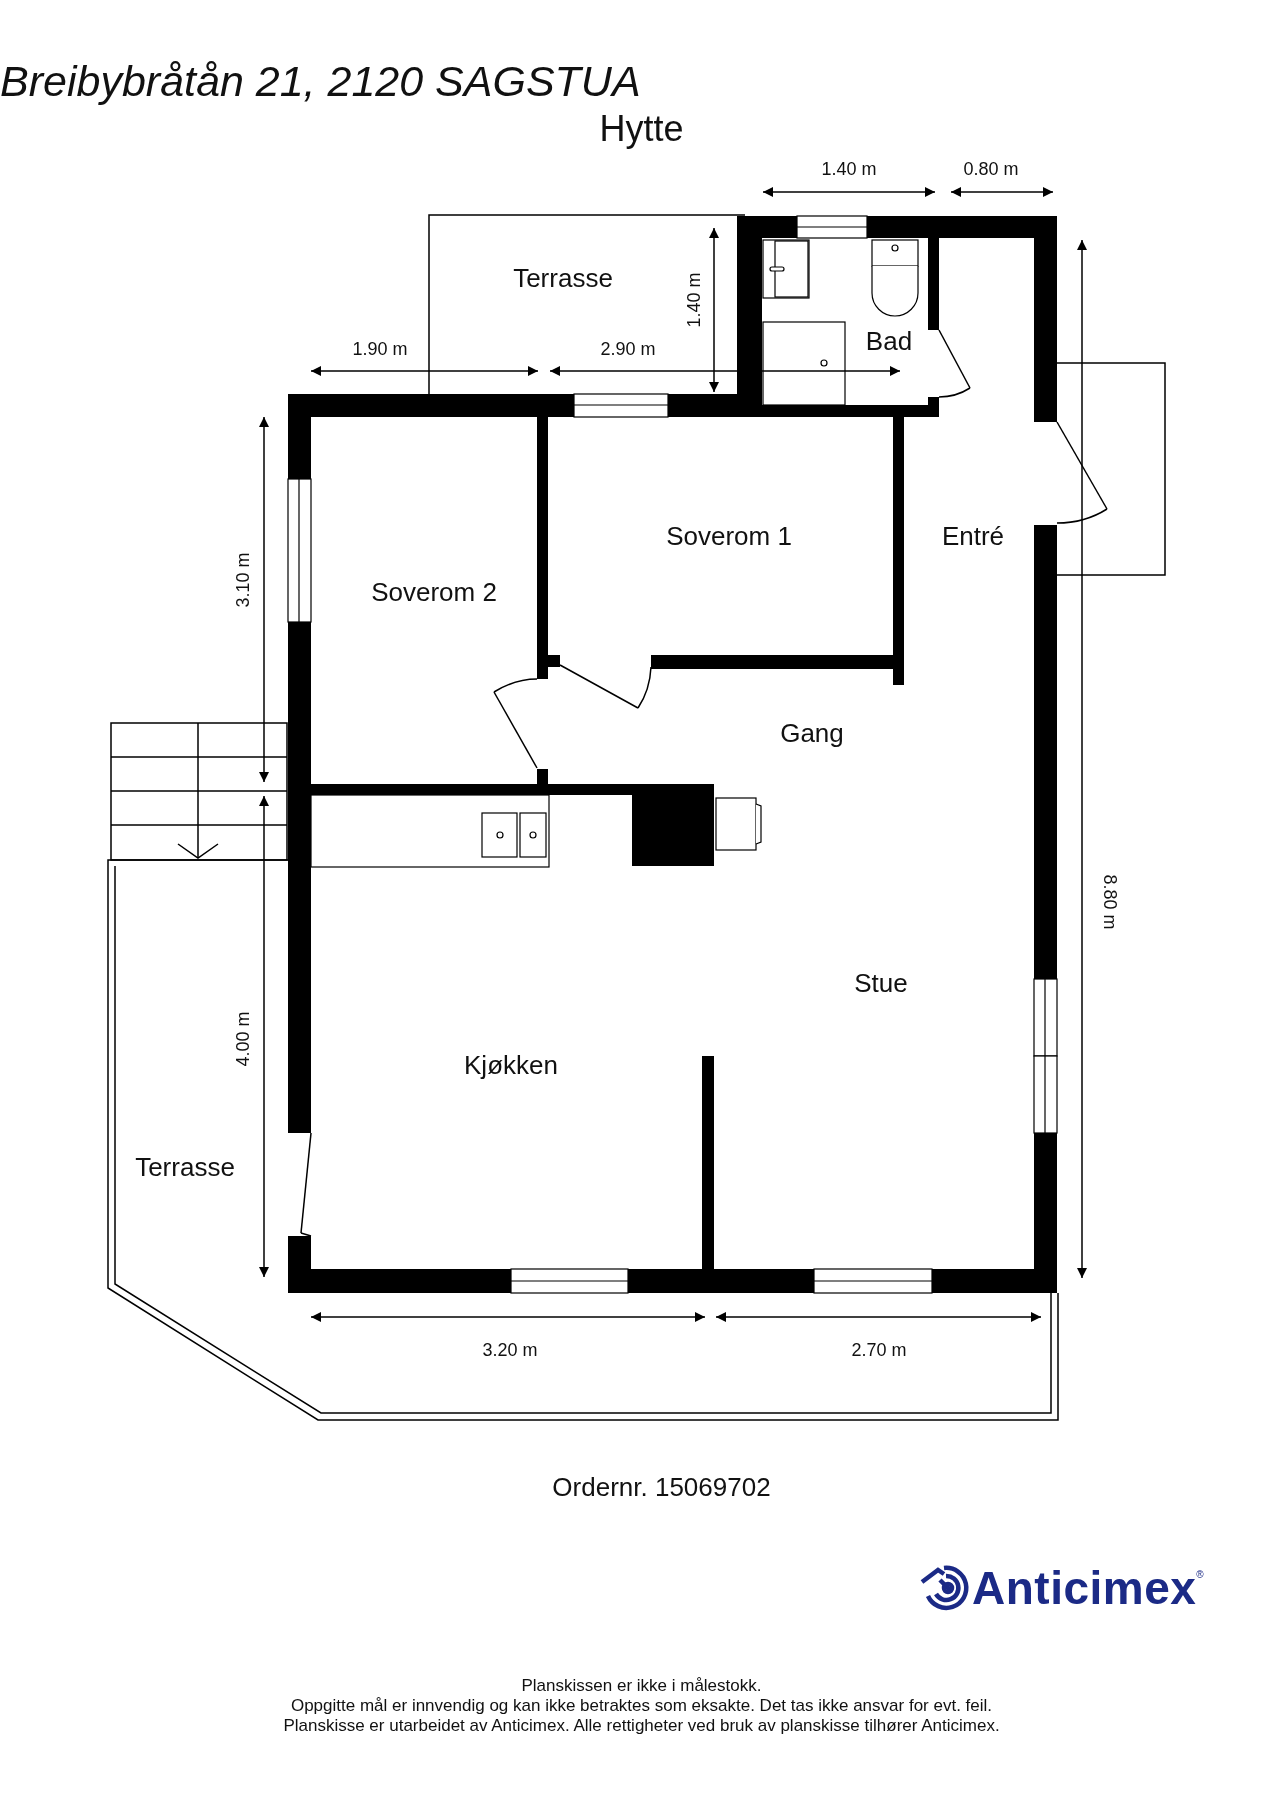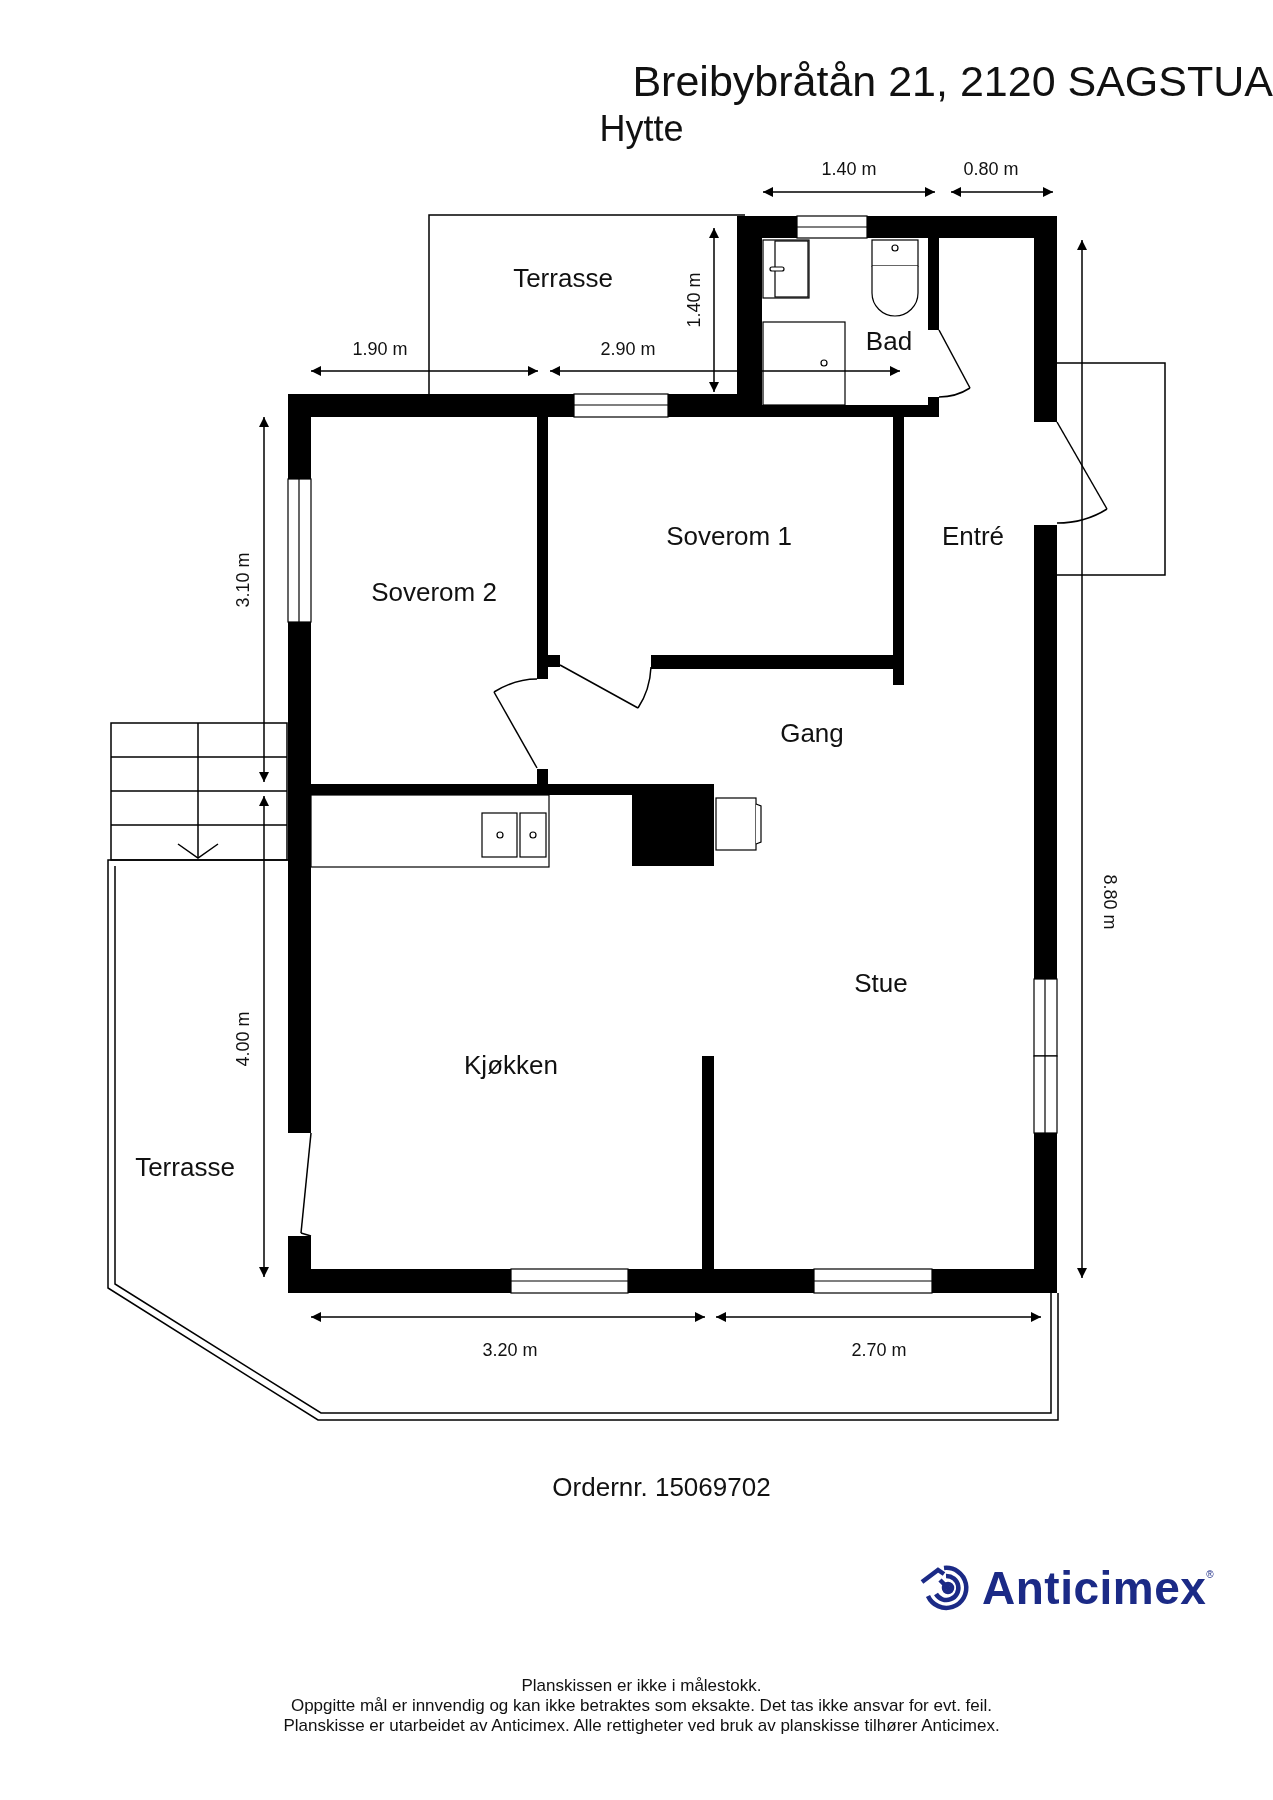--- a/index.html
+++ b/index.html
@@ -1,26 +1,26 @@
 <!DOCTYPE html>
 <html><head>
 <meta charset="utf-8">
 <style>
   html, body { margin:0; padding:0; background:#ffffff; }
   body { width:1273px; height:1800px; position:relative; overflow:hidden;
          font-family:"Liberation Sans", sans-serif; color:#111; }
-  .title { position:absolute; left:0; width:1273px; text-align:right; top:56px;
-           font-size:43px; line-height:50px; }
+  .title { position:absolute; left:0; width:1273px; text-align:left; top:56px;
+           font-size:43px; line-height:50px;font-style:italic; }
   .subtitle { position:absolute; left:0; width:1283px; text-align:center; top:108px;
               font-size:36px; line-height:42px; }
   svg.plan { position:absolute; left:0; top:0; }
   .order { position:absolute; left:0; width:1323px; text-align:center; top:1472px;
            font-size:26px; }
   .logo { position:absolute; left:918px; top:1558px; height:60px; display:flex; align-items:center; }
-  .logo-text { font-size:46px; font-weight:bold; color:#1b2a86; margin-left:10px; letter-spacing:0.5px; }
+  .logo-text { font-size:46px; font-weight:bold; color:#1b2a86; letter-spacing:0.5px; }
   .logo-reg { font-size:10px; color:#1b2a86; vertical-align:top; position:relative; top:-14px; }
   .footer { position:absolute; left:0; width:1283px; top:1676px; text-align:center;
             font-size:17px; line-height:20px; }
   .footer div { white-space:nowrap; }
 </style>
 </head>
 <body>
 
 <div class="title">Breibybråtån 21, 2120 SAGSTUA</div>
 <div class="subtitle">Hytte</div>

